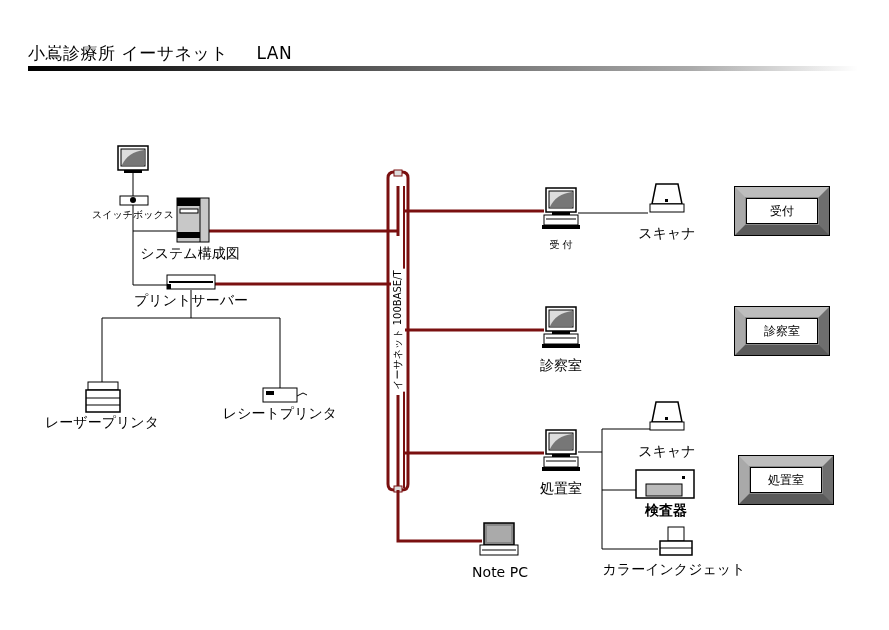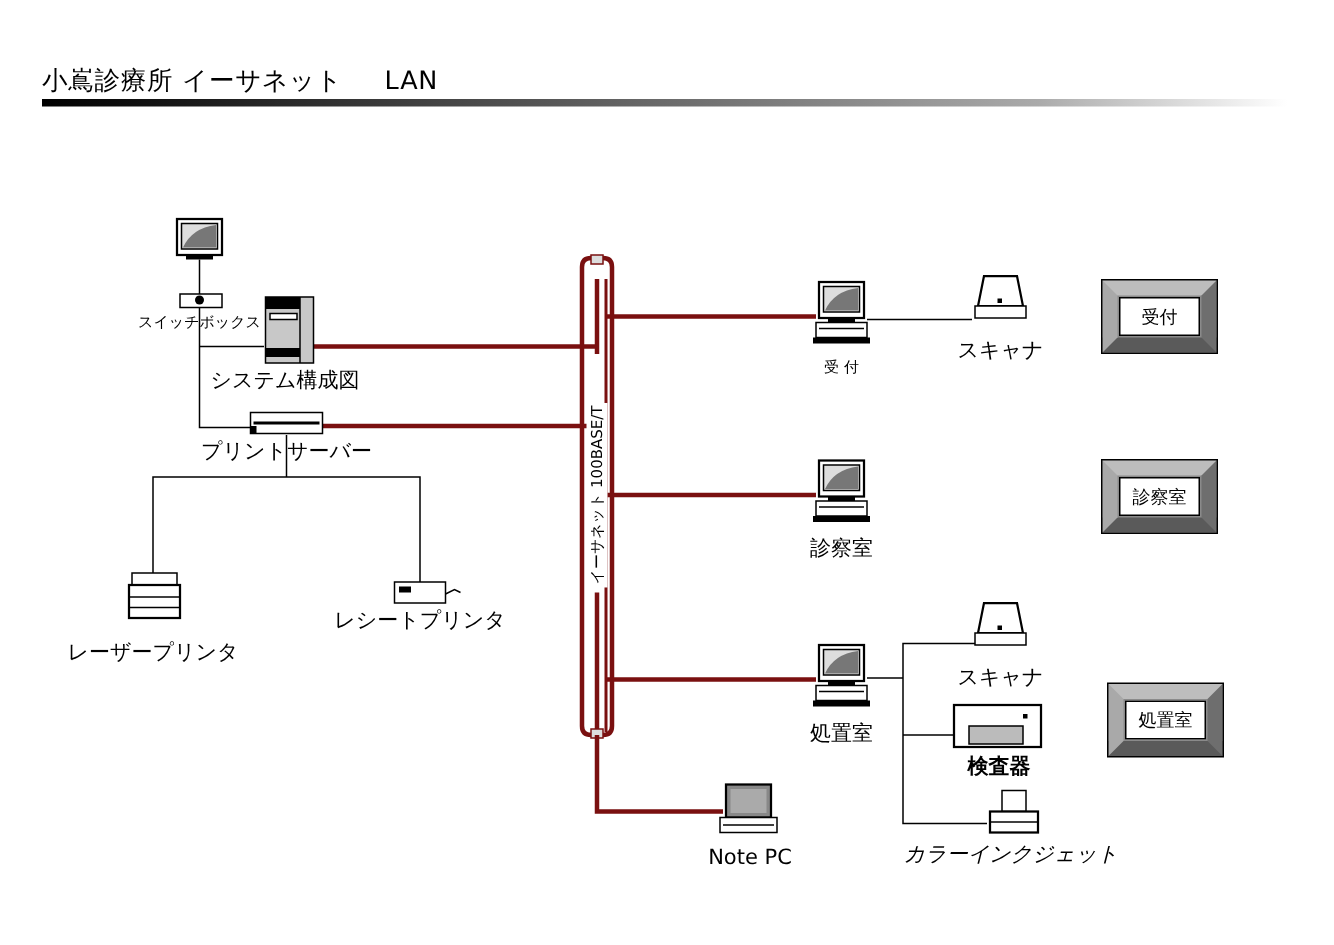--- a/index.html
+++ b/index.html
@@ -4,21 +4,21 @@
 <style>
   html, body { margin: 0; padding: 0; background: #ffffff; }
   body { width: 889px; height: 630px; position: relative; overflow: hidden;
          font-family: "DejaVu Sans", sans-serif; color: #000; }
   .title { position: absolute; left: 28px; top: 42px; font-size: 17px; letter-spacing: 0.5px; white-space: pre; }
   .title .lan { margin-left: 28px; }
   .title-bar { position: absolute; left: 28px; top: 66px; width: 830px; height: 5px;
                background: linear-gradient(to right, #000 0%, #555 40%, #aaa 80%, #fff 100%); }
   svg.diagram { position: absolute; left: 0; top: 0; }
   .lbl { position: absolute; font-size: 14px; white-space: nowrap; transform: translateX(-50%); }
-  .room { position: absolute; width: 76px; height: 48px; box-sizing: border-box; }
+  .room { position: absolute; width: 94px; height: 48px; box-sizing: border-box; }
   .room .bevel { position: absolute; inset: 0; background: #8a8a8a;
                  border-top: 10px solid #bdbdbd; border-left: 10px solid #a9a9a9;
                  border-right: 10px solid #6e6e6e; border-bottom: 10px solid #5a5a5a; outline: 1px solid #000; }
   .room .face { position: absolute; left: 11px; top: 11px; right: 11px; bottom: 11px;
                 background: #fff; border: 1px solid #000; display: flex; align-items: center;
                 justify-content: center; font-size: 12px; }
   .bus-label { position: absolute; left: 398px; top: 330px; font-size: 10px; white-space: nowrap;
                transform: translate(-50%, -50%) rotate(-90deg); background: #fff; padding: 0 2px; }
 </style>
 </head>
@@ -137,29 +137,29 @@
     <rect x="480" y="545" width="38" height="10" fill="#fff" stroke="#000"></rect>
     <line x1="482" y1="550" x2="516" y2="550" stroke="#000"></line>
   </g>
 </svg>
 
 <div class="bus-label">イーサネット 100BASE/T</div>
 
 <div class="lbl" style="left:133px; top:208px; font-size:10px;">スイッチボックス</div>
 <div class="lbl" style="left:190px; top:245px;">システム構成図</div>
 <div class="lbl" style="left:191px; top:292px;text-align:right;">プリントサーバー</div>
-<div class="lbl" style="left:102px; top:414px;margin-top:12px;">レーザープリンタ</div>
+<div class="lbl" style="left:102px; top:414px;">レーザープリンタ</div>
 <div class="lbl" style="left:280px; top:405px;">レシートプリンタ</div>
 <div class="lbl" style="left:561px; top:238px; font-size:10px;">受 付</div>
 <div class="lbl" style="left:667px; top:225px;">スキャナ</div>
 <div class="lbl" style="left:561px; top:357px;">診察室</div>
 <div class="lbl" style="left:561px; top:480px;">処置室</div>
 <div class="lbl" style="left:667px; top:443px;">スキャナ</div>
 <div class="lbl" style="left:666px; top:502px;font-weight:bold;">検査器</div>
-<div class="lbl" style="left:674px; top:561px;font-style:italic;">カラーインクジェット</div>
+<div class="lbl" style="left:674px; top:561px;">カラーインクジェット</div>
 <div class="lbl" style="left:500px; top:564px;">Note PC</div>
 
 <div class="room" style="left:735px; top:187px;">
   <div class="bevel"></div>
     <div class="face">受付</div>
 </div>
 <div class="room" style="left:735px; top:307px;">
   <div class="bevel"></div>
     <div class="face">診察室</div>
 </div>

